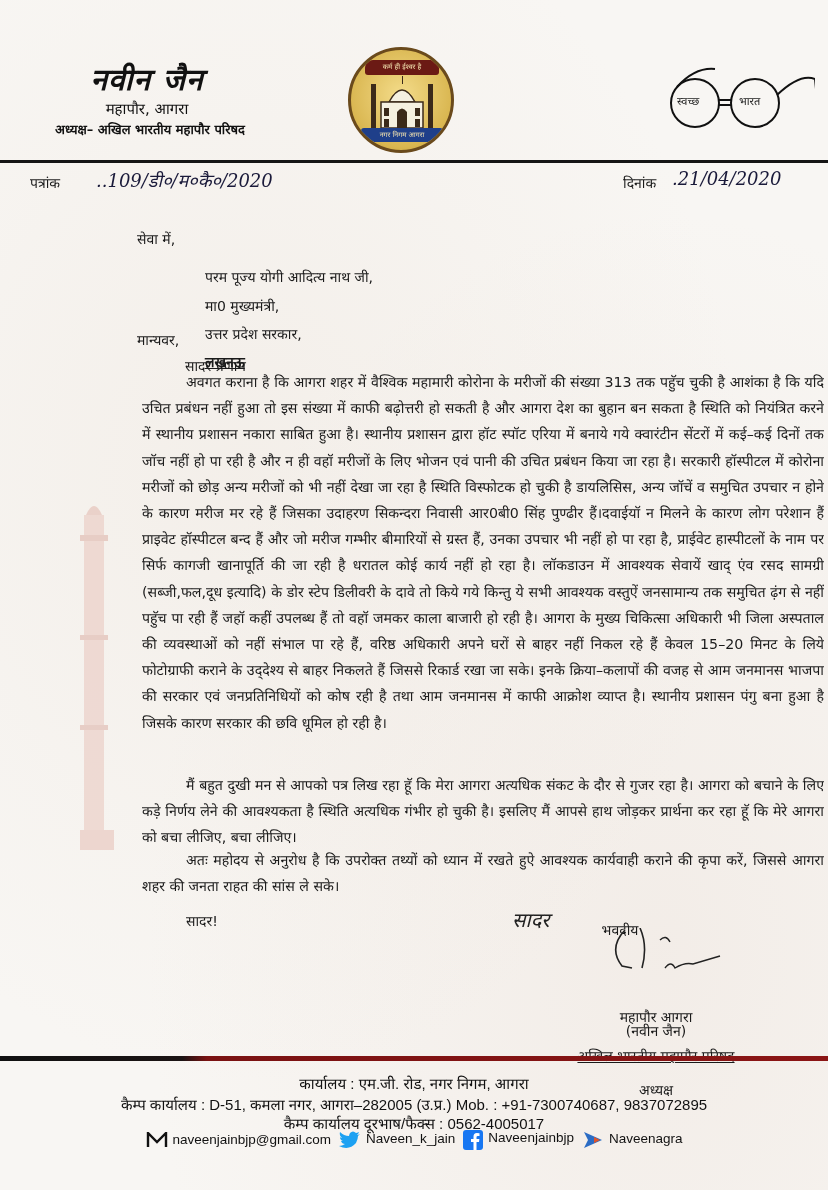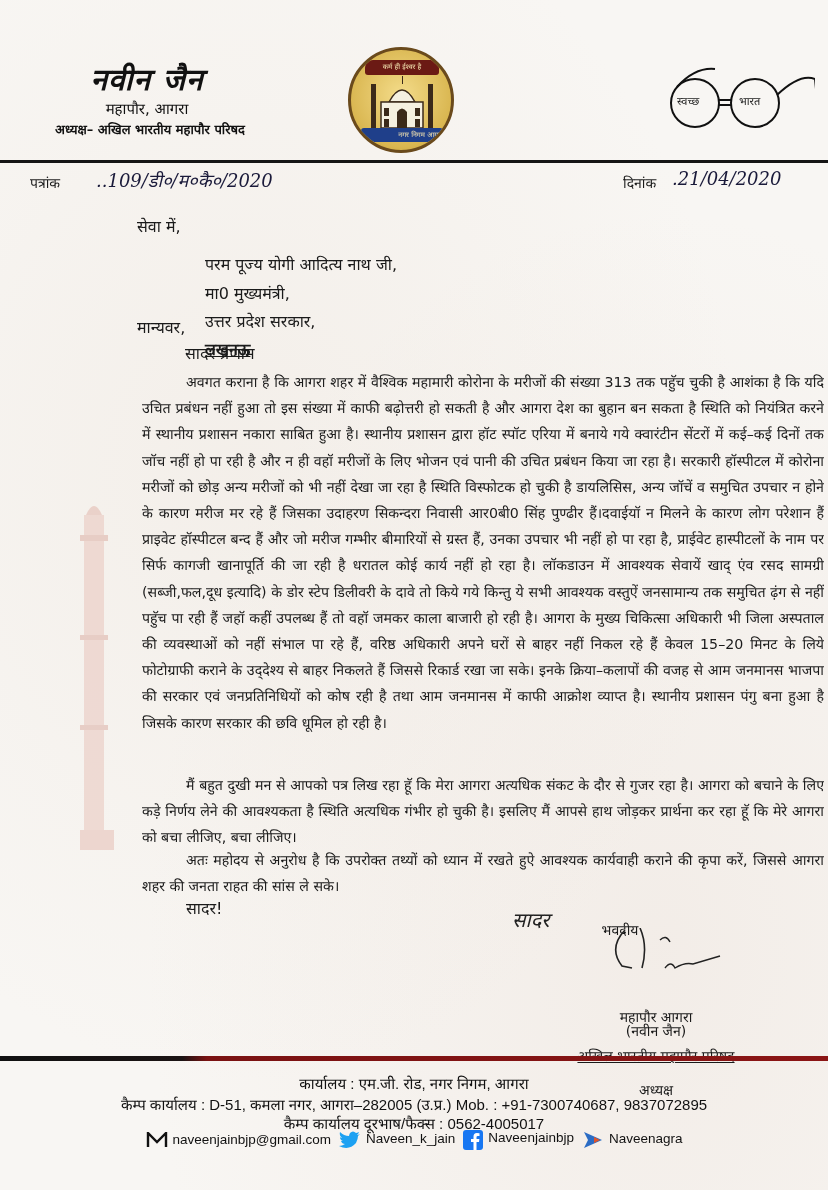--- a/index.html
+++ b/index.html
@@ -24,31 +24,31 @@
   .hdr-post { left: 52px; top: 98px; width: 190px; text-align: center; font-size: 15px; color: #111; }
   .hdr-org { left: 20px; top: 120px; width: 260px; text-align: center; font-size: 13px; font-weight: bold; color: #111; }
 
   .emblem { left: 348px; top: 47px; width: 106px; height: 106px; border-radius: 50%;
     background: radial-gradient(circle at 50% 45%, #f4dc8a, #d9b650 70%, #b89030);
     border: 3px solid #6a4a1c; box-sizing: border-box; overflow: hidden; }
   .emblem .ribbon-top { position: absolute; left: 14px; top: 10px; width: 74px; height: 15px;
     background: #6b1a14; border-radius: 8px 8px 3px 3px; color: #f3e3b0; font-size: 7px;
     text-align: center; line-height: 15px; }
   .emblem .ribbon-bot { position: absolute; left: 10px; top: 78px; width: 82px; height: 14px;
-    background: #1f3f8a; border-radius: 3px; color: #f3e3b0; font-size: 7px; text-align: right; line-height: 14px; }
+    background: #1f3f8a; border-radius: 3px; color: #f3e3b0; font-size: 7px; text-align: center; line-height: 14px; }
 
   .hdr-rule { left: 0; top: 160px; width: 828px; height: 3px; background: #151515; }
 
   
   .ref-label { left: 30px; top: 173px; font-size: 14px; }
   .ref-val { left: 96px; top: 168px; font-size: 18px; font-family: "DejaVu Serif", serif; font-style: italic; color: #1a1a3a; }
   .date-label { left: 623px; top: 173px; font-size: 14px; }
   .date-val { left: 672px; top: 168px; font-size: 18px; font-family: "DejaVu Serif", serif; font-style: italic; color: #1a1a3a; }
 
-  .addr { font-size: 16px; }
+  .addr { font-size: 14px; margin-top: 14px; }
   .underline { text-decoration: underline; }
   .body-block { left: 142px; top: 369px; width: 682px; font-size: 14.2px; line-height: 26.2px; text-align: justify; text-indent: 44px; margin: 0; }
 
   .sign-hand { left: 512px; top: 906px; font-size: 20px; font-family: "DejaVu Serif", serif; font-style: italic; color: #222; }
   .sign-block { left: 556px; width: 200px; text-align: center; font-size: 14px; }
 
   .foot-rule { left: 0; top: 1056px; width: 828px; height: 5px;
     background: linear-gradient(90deg, #111 0%, #1b1414 22%, #7a1212 25%, #8b1515 100%); }
   .foot-line { left: 0; width: 828px; text-align: center; font-family: "Liberation Sans", sans-serif; font-size: 15px; color: #111; }
 

